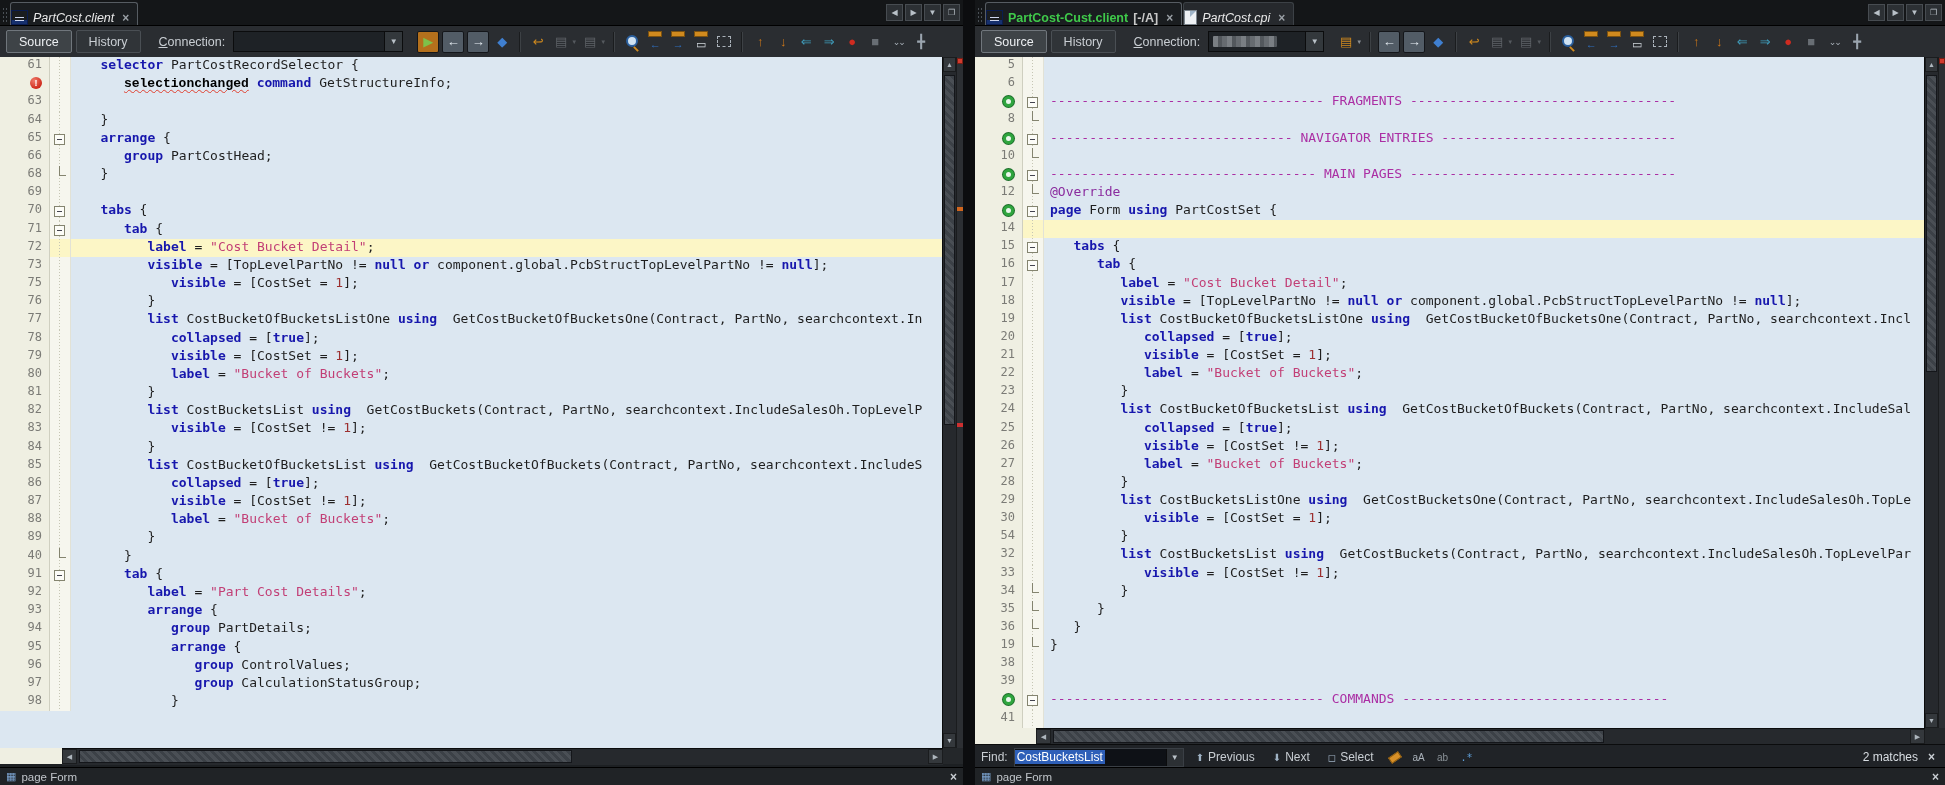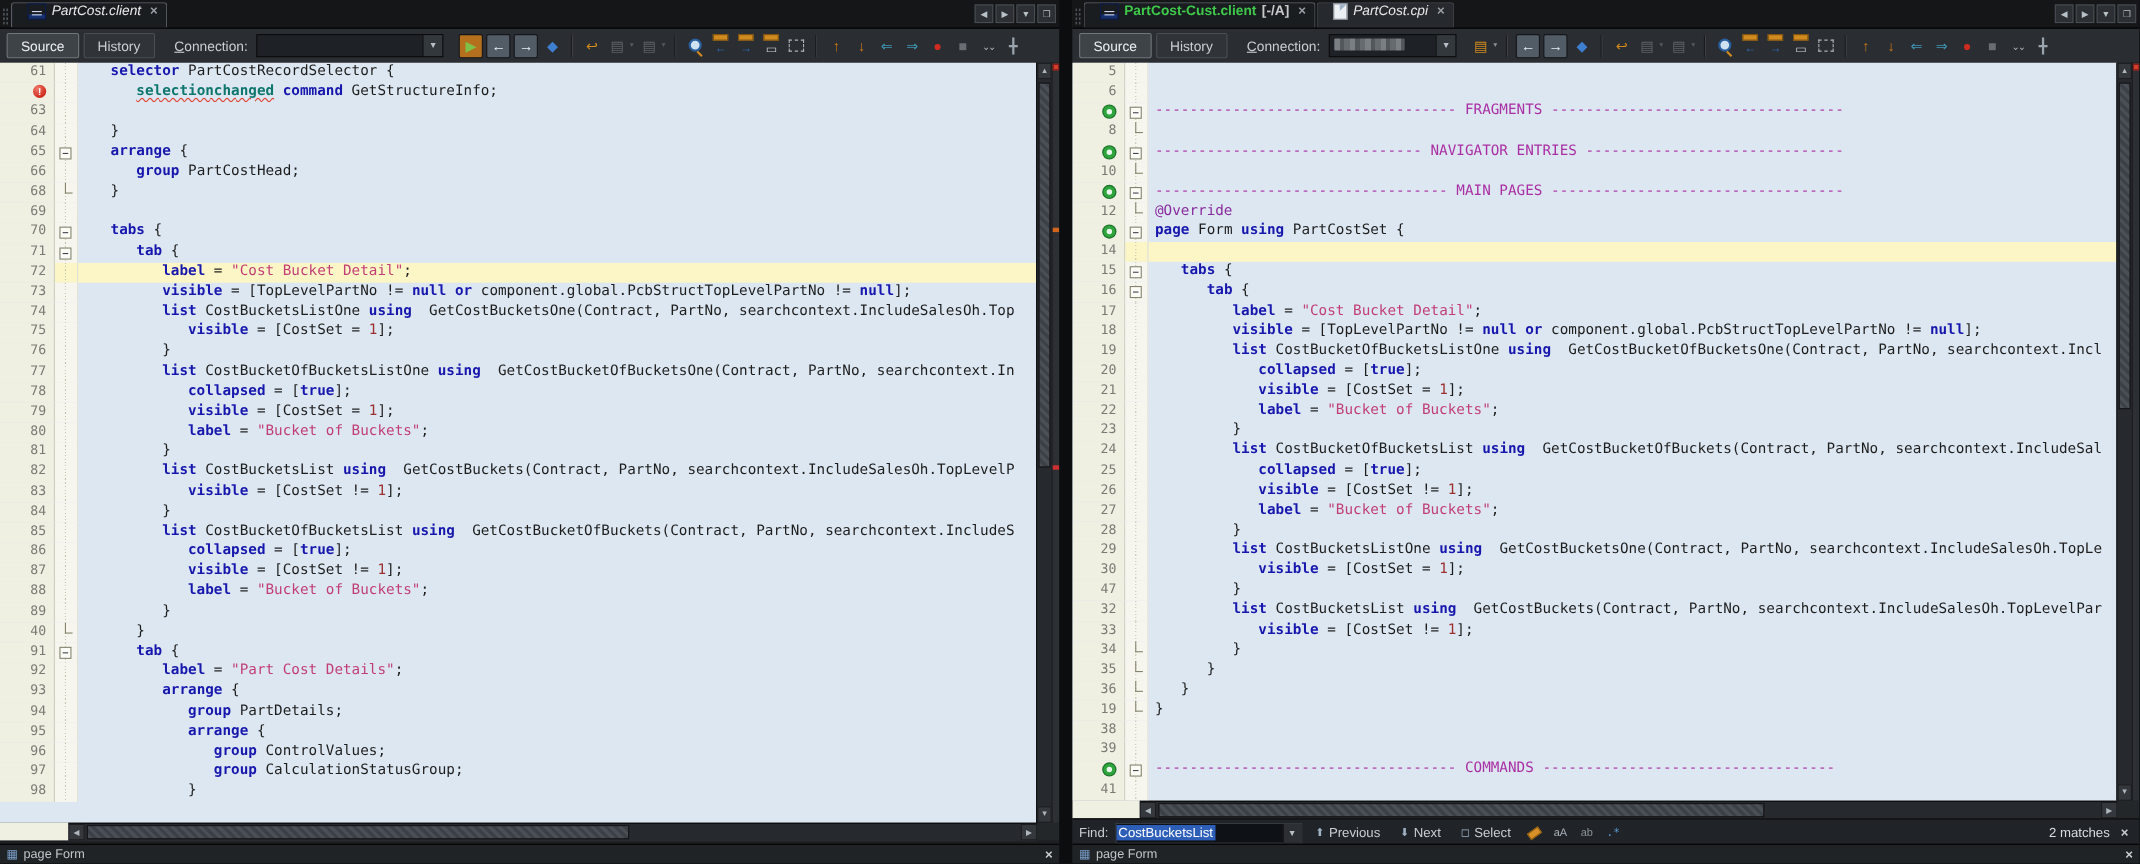--- a/index.html
+++ b/index.html
@@ -7,21 +7,21 @@
        font-family:"Liberation Sans",sans-serif;-webkit-font-smoothing:antialiased;}
   .pane{position:absolute;top:0;bottom:0;background:#1d2023;}
   #pane-left{left:0;width:963px;}
   #divider{position:absolute;top:0;bottom:0;left:963px;width:12px;background:#0c0d0f;}
   #pane-right{left:975px;width:970px;}
 
   
   .tabbar{position:relative;height:25px;background:#141618;border-bottom:1px solid #000;display:flex;align-items:flex-end;}
   .dragdots{width:6px;height:16px;margin:0 2px 2px 2px;
     background-image:radial-gradient(#4a5056 1px,transparent 1px);background-size:3px 4px;}
-  .tab{display:flex;align-items:flex-start;gap:5px;height:22px;padding:0 8px 0 14px;margin-right:1px;
+  .tab{display:flex;align-items:flex-end;gap:5px;height:22px;padding:0 8px 0 0;margin-right:1px;
        background:#26292d;border:1px solid #3c4146;border-bottom:none;border-radius:3px 3px 0 0;font-size:12.5px;color:#cfcfcf;}
   .tab.active{background:#1a1d20;border-color:#565c62;}
   .tab-label{font-style:italic;color:#e8e8e8;}
   .tab-label.green{font-style:normal;font-weight:bold;color:#3fc94a;}
   .tab-suffix{color:#c8c8c8;font-weight:bold;}
   .tab-close{color:#9aa0a6;font-weight:bold;font-size:12px;margin-left:3px;cursor:default;}
   .fi-client{width:15px;height:13px;background:#1e3f92 linear-gradient(#fff 0 0) no-repeat 3px 3px/9px 1px,
              #1e3f92;border:1px solid #0a1c4e;box-shadow:inset 0 -4px 0 #16306e;position:relative;}
   .fi-client:after{content:"";position:absolute;left:3px;top:6px;width:9px;height:1px;background:#cdd6ee;box-shadow:0 3px 0 #cdd6ee;}
   .fi-page{width:11px;height:13px;background:#eef1f4;border:1px solid #7c858d;position:relative;}
@@ -71,21 +71,21 @@
   .gfold:before{content:"";position:absolute;left:9px;top:0;bottom:0;width:1px;
         background-image:repeating-linear-gradient(180deg,#c6c6b4 0 1px,transparent 1px 3px);}
   .gtext{flex:1 1 auto;white-space:pre;overflow:hidden;padding-left:6px;font:13px "DejaVu Sans Mono",monospace;color:#1e1e1e;}
   .row.hl .gfold,.row.hl .gtext{background:#fcf6c6;}
   .t-i{color:#1e1e1e}
   .t-k{color:#1717ad;font-weight:bold}
   .t-s{color:#c23f76}
   .t-c{color:#ab2fa4}
   .t-n{color:#9c2f2f}
   .t-a{color:#8a2b9e}
-  .t-e{color:#0f766e;font-weight:bold;text-decoration:underline wavy #e04030 1px;text-underline-offset:2px;}
+  .t-e{color:#000000;font-weight:bold;text-decoration:underline wavy #e04030 1px;text-underline-offset:2px;font-family:Liberation Mono, monospace;}
   .donut{display:inline-block;width:5px;height:5px;border:3px solid #2fa53e;border-radius:50%;box-shadow:0 0 0 1px #1c6e2a;
          background:#eaf6ec;margin:3px 1px 0 0;}
   .errball{display:inline-block;width:12px;height:12px;border-radius:50%;background:radial-gradient(circle at 35% 30%,#f07a6a,#cf2b1c 70%);
            color:#fff;font:bold 9px/12px "Liberation Sans",sans-serif;text-align:center;margin-top:2px;}
   .foldbox{position:absolute;left:4px;top:4px;width:9px;height:9px;background:#fcfcf7;border:1px solid #84846f;}
   .foldbox:after{content:"";position:absolute;left:2px;top:4px;width:5px;height:1px;background:#44444f;}
   .foldend{position:absolute;left:9px;top:0;width:6px;height:9px;border-left:1px solid #84846f;border-bottom:1px solid #84846f;}
 
   
   .vszone{position:absolute;top:0;width:20px;background:#24272a;border-left:1px solid #0b0c0d;}
@@ -243,25 +243,20 @@
           </div>
           <div class="row hl">
             <div class="gnum">72</div>
             <div class="gfold"></div>
             <div class="gtext"><span class="t-i">         </span><span class="t-k">label</span><span class="t-i"> = </span><span class="t-s">"Cost Bucket Detail"</span><span class="t-i">;</span></div>
           </div>
           <div class="row">
             <div class="gnum">73</div>
             <div class="gfold"></div>
             <div class="gtext"><span class="t-i">         </span><span class="t-k">visible</span><span class="t-i"> = [TopLevelPartNo != </span><span class="t-k">null</span><span class="t-i"> </span><span class="t-k">or</span><span class="t-i"> component.global.PcbStructTopLevelPartNo != </span><span class="t-k">null</span><span class="t-i">];</span></div>
-          </div>
-          <div class="row">
-            <div class="gnum">74</div>
-            <div class="gfold"></div>
-            <div class="gtext"><span class="t-i">         </span><span class="t-k">list</span><span class="t-i"> CostBucketsListOne </span><span class="t-k">using</span><span class="t-i">  GetCostBucketsOne(Contract, PartNo, searchcontext.IncludeSalesOh.Top</span></div>
           </div>
           <div class="row">
             <div class="gnum">75</div>
             <div class="gfold"></div>
             <div class="gtext"><span class="t-i">            </span><span class="t-k">visible</span><span class="t-i"> = [CostSet = </span><span class="t-n">1</span><span class="t-i">];</span></div>
           </div>
           <div class="row">
             <div class="gnum">76</div>
             <div class="gfold"></div>
             <div class="gtext"><span class="t-i">         }</span></div>
@@ -612,21 +607,21 @@
             <div class="gnum">29</div>
             <div class="gfold"></div>
             <div class="gtext"><span class="t-i">         </span><span class="t-k">list</span><span class="t-i"> CostBucketsListOne </span><span class="t-k">using</span><span class="t-i">  GetCostBucketsOne(Contract, PartNo, searchcontext.IncludeSalesOh.TopLe</span></div>
           </div>
           <div class="row">
             <div class="gnum">30</div>
             <div class="gfold"></div>
             <div class="gtext"><span class="t-i">            </span><span class="t-k">visible</span><span class="t-i"> = [CostSet = </span><span class="t-n">1</span><span class="t-i">];</span></div>
           </div>
           <div class="row">
-            <div class="gnum">47</div>
+            <div class="gnum">54</div>
             <div class="gfold"></div>
             <div class="gtext"><span class="t-i">         }</span></div>
           </div>
           <div class="row">
             <div class="gnum">32</div>
             <div class="gfold"></div>
             <div class="gtext"><span class="t-i">         </span><span class="t-k">list</span><span class="t-i"> CostBucketsList </span><span class="t-k">using</span><span class="t-i">  GetCostBuckets(Contract, PartNo, searchcontext.IncludeSalesOh.TopLevelPar</span></div>
           </div>
           <div class="row">
             <div class="gnum">33</div>

